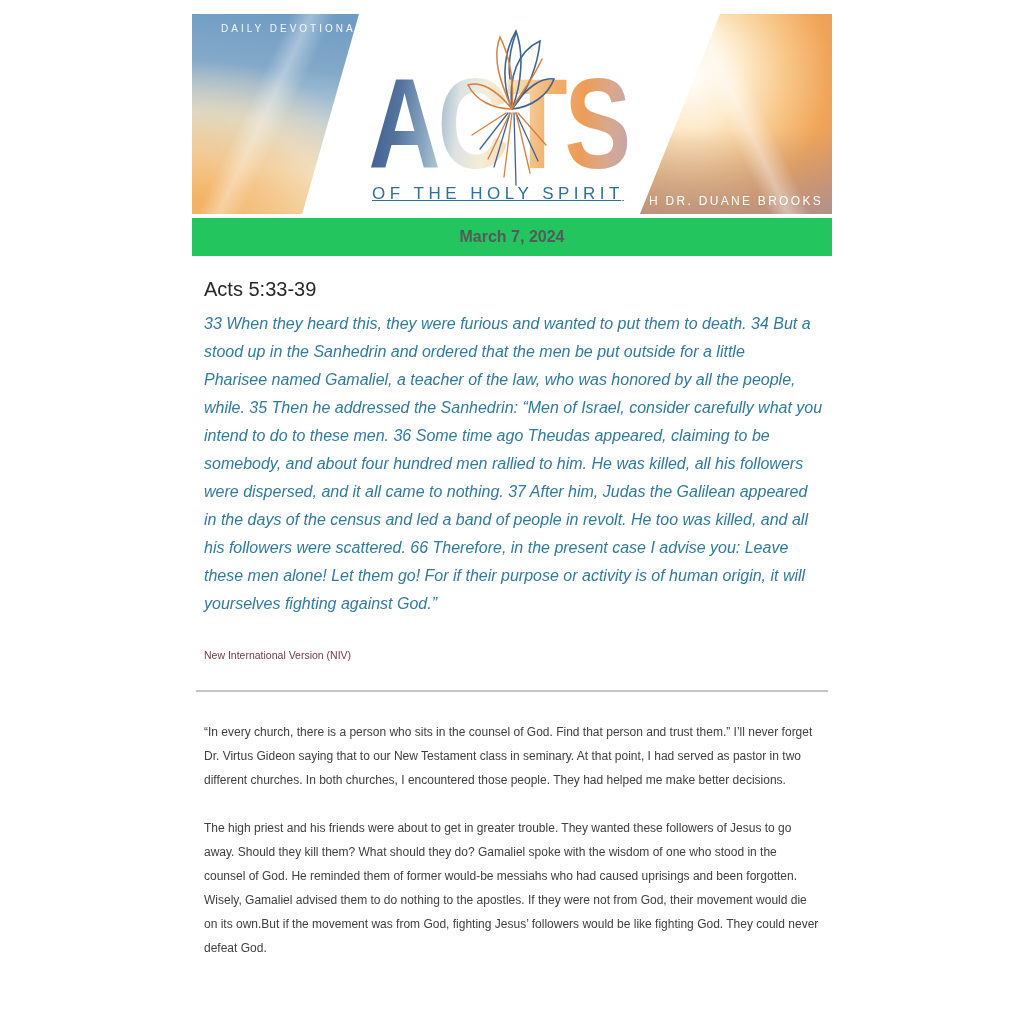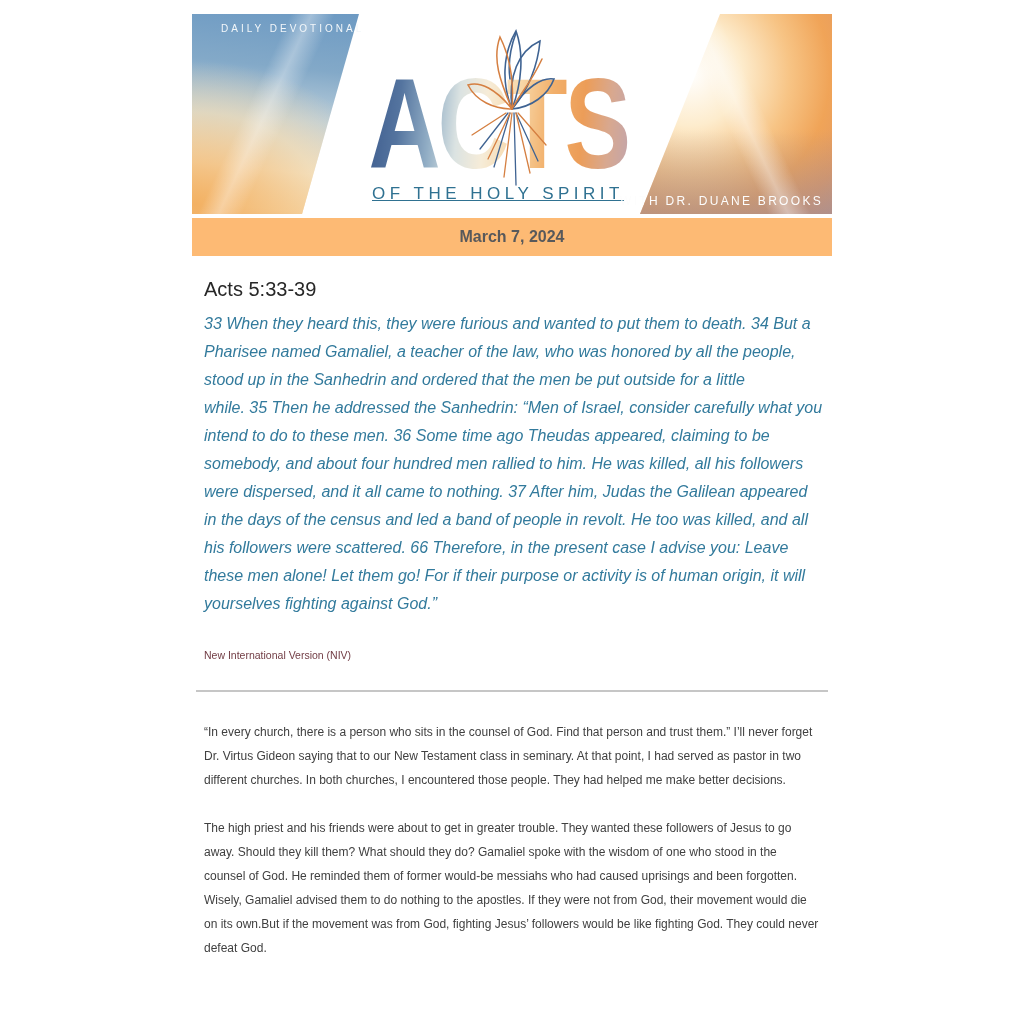--- a/index.html
+++ b/index.html
@@ -43,21 +43,21 @@
     -webkit-background-clip:text;background-clip:text;color:transparent;
   }
   .logo-sub{
     position:absolute;top:170px;left:-14px;right:14px;text-align:center;z-index:2;
     font-size:17px;letter-spacing:4.5px;color:#2f7191;font-weight:500;white-space:nowrap;text-decoration:underline;
   }
   .dove{position:absolute;top:3px;left:50%;transform:translateX(-50%);z-index:3;}
 
   
   .date-bar{
-    margin-top:4px;height:38px;background:#fdba74;
+    margin-top:4px;height:38px;background:#22c55e;
     display:flex;align-items:center;justify-content:center;
     font-size:16px;font-weight:bold;color:#58595b;
   }
 
   
   .content{padding:0 12px;}
   .ref{margin:22px 0 0 0;font-size:20px;font-weight:400;color:#282828;}
   .passage{margin-top:9px;font-style:italic;color:#327a9c;font-size:16px;line-height:28px;}
   .passage-line{white-space:nowrap;}
   .translation{margin-top:31px;font-size:10.5px;color:#713c44;}
@@ -114,22 +114,22 @@
   <div class="date-bar">
     <span>March 7, 2024</span>
   </div>
 
   <main class="content">
     <h2 class="ref">Acts 5:33-39</h2>
 
     <div class="passage">
 
     <div class="passage-line">33 When they heard this, they were furious and wanted to put them to death. 34 But a</div>
+        <div class="passage-line">stood up in the Sanhedrin and ordered that the men be put outside for a little</div>
         <div class="passage-line">Pharisee named Gamaliel, a teacher of the law, who was honored by all the people,</div>
-        <div class="passage-line">stood up in the Sanhedrin and ordered that the men be put outside for a little</div>
         <div class="passage-line">while. 35 Then he addressed the Sanhedrin: “Men of Israel, consider carefully what you</div>
         <div class="passage-line">intend to do to these men. 36 Some time ago Theudas appeared, claiming to be</div>
         <div class="passage-line">somebody, and about four hundred men rallied to him. He was killed, all his followers</div>
         <div class="passage-line">were dispersed, and it all came to nothing. 37 After him, Judas the Galilean appeared</div>
         <div class="passage-line">in the days of the census and led a band of people in revolt. He too was killed, and all</div>
         <div class="passage-line">his followers were scattered. 66 Therefore, in the present case I advise you: Leave</div>
         <div class="passage-line">these men alone! Let them go! For if their purpose or activity is of human origin, it will</div>
         <div class="passage-line">yourselves fighting against God.”</div>
       </div>
 

